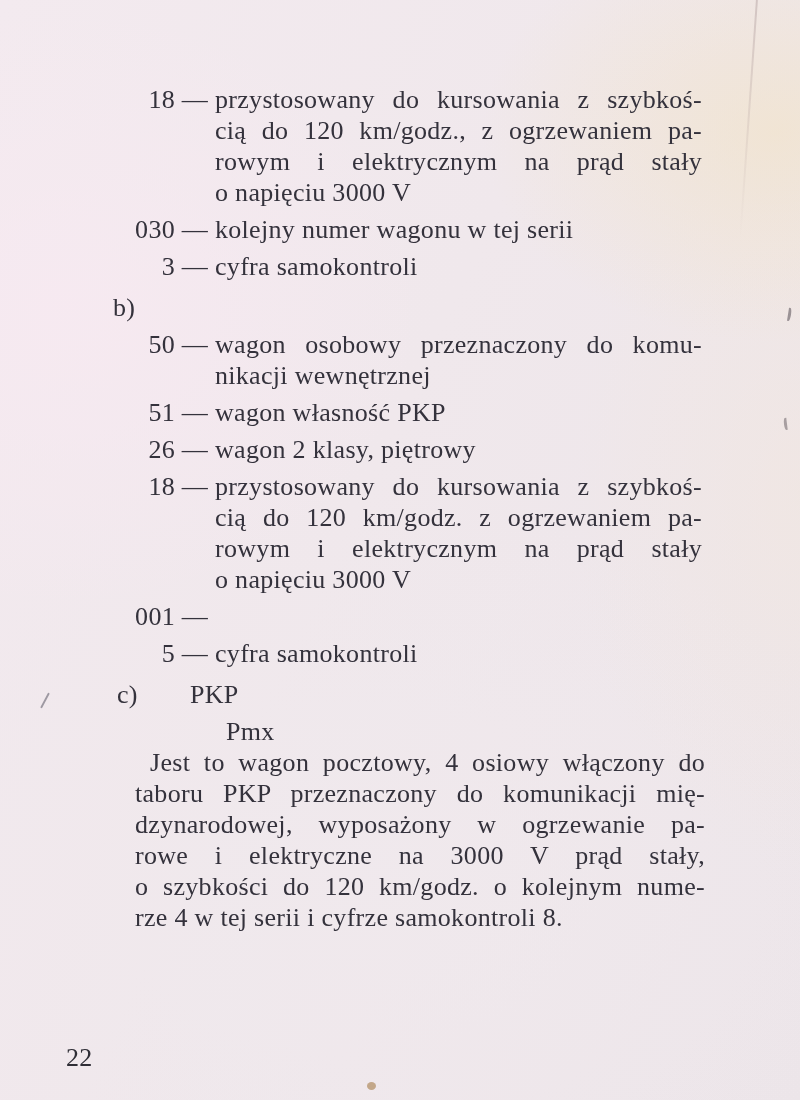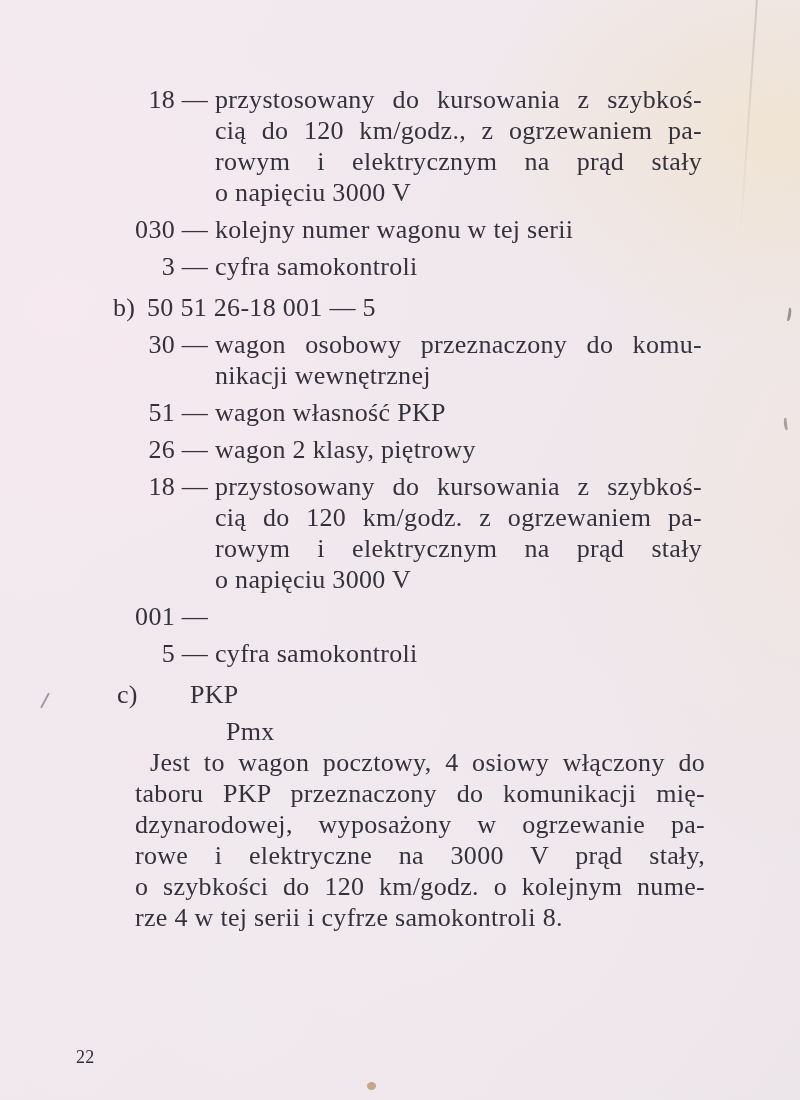--- a/index.html
+++ b/index.html
@@ -71,23 +71,23 @@
   .code-line { margin-left: 37px; }
   .series-line { margin-left: 113px; }
   .para {
     margin-left: 22px;
     margin-top: 0;
     width: 570px;
   }
   .para .indent { text-indent: 15px; }
   .page-number {
     position: absolute;
-    left: 76px;
+    left: 66px;
     top: 1042px;
-    font-size: 18px;
+    font-size: 26px;
     color: #2f2e36;
   }
   
   .pen-mark {
     position: absolute;
     left: 44px;
     top: 692px;
     width: 2px;
     height: 17px;
     background: #817d88;
@@ -175,25 +175,24 @@
           <span class="line">cyfra samokontroli</span>
         </span>
       </div>
 
     </div>
 
     <div>
 
       <div class="sec-head">
         <span class="sec-label">b)</span>
-        <span>50 51 26-18 001 — 5</span>
-      </div>
-
-      <div class="def-item">
-        <span class="term-col">30</span>
+      </div>
+
+      <div class="def-item">
+        <span class="term-col">50</span>
         <span class="dash-col">—</span>
         <span class="def-lines">
           <span class="line j">wagon osobowy przeznaczony do komu-</span>
           <span class="line">nikacji wewnętrznej</span>
         </span>
       </div>
 
       <div class="def-item">
         <span class="term-col">51</span>
         <span class="dash-col">—</span>

